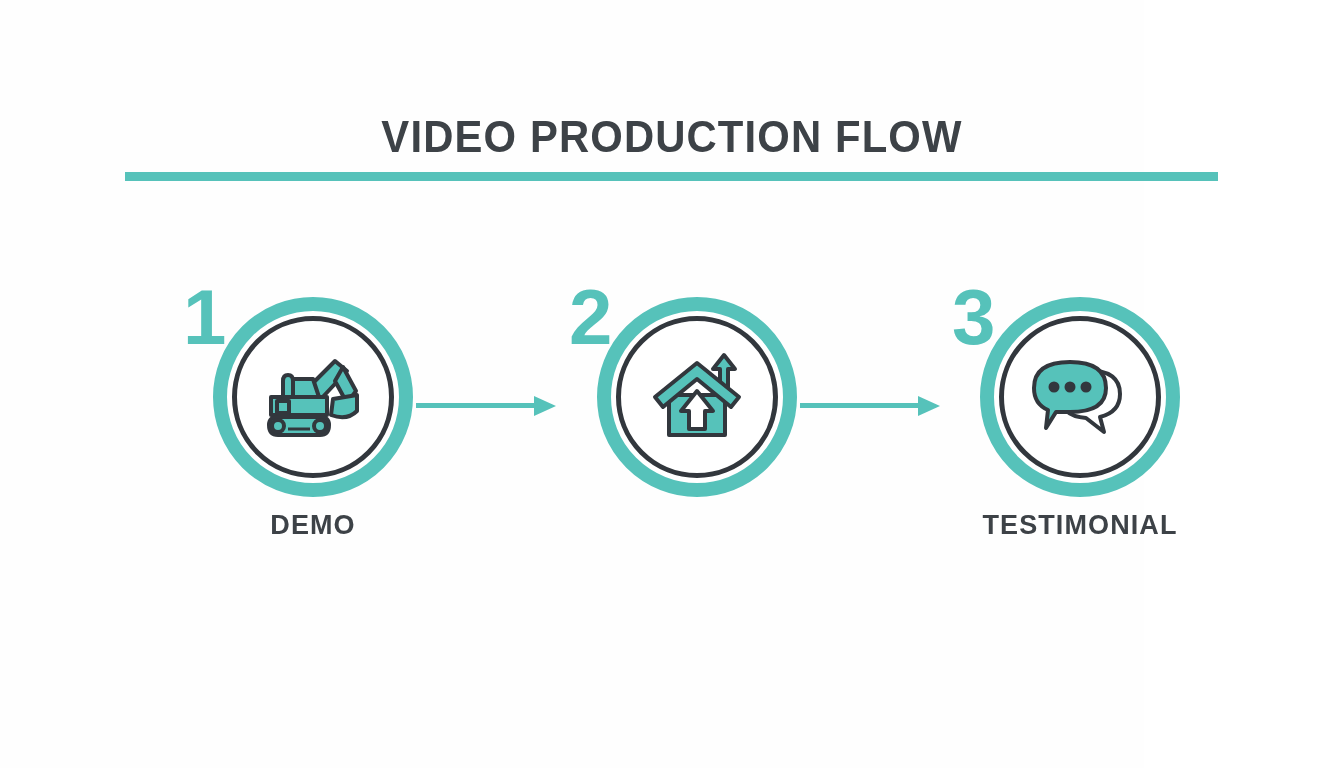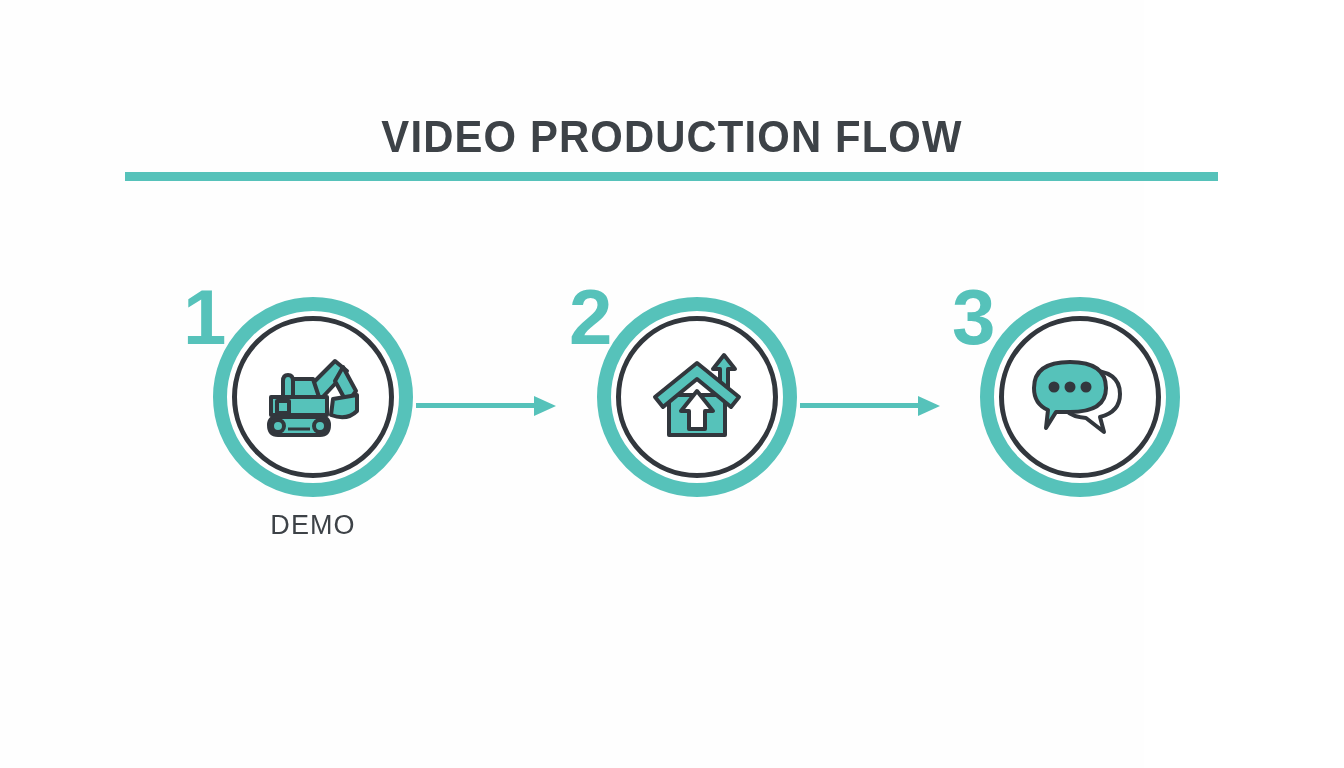--- a/index.html
+++ b/index.html
@@ -127,21 +127,21 @@
   .step-3 .step-number { left: 2px; }
 
   .step-label {
     position: absolute;
     top: 218px;
     left: 0;
     width: 260px;
     text-align: center;
     font-family: "Liberation Sans", sans-serif;
     font-size: 27px;
-    font-weight: normal;
+    font-weight: bold;
     letter-spacing: 1.1px;
     color: #3d4247;
     white-space: nowrap;
   }
 
   
   .connector {
     position: absolute;
     top: 396px;
     height: 20px;
@@ -259,20 +259,21 @@
             </g>
             <g fill="#32373d">
               <circle cx="24" cy="33" r="5.5"></circle>
               <circle cx="40" cy="33" r="5.5"></circle>
               <circle cx="56" cy="33" r="5.5"></circle>
             </g>
           </svg>
         </div>
       </div>
       <div class="step-number">3</div>
+      <div class="step-label">TESTIMONIAL</div>
     </div>
   </div>
 
   <div class="connector connector-1">
     <div class="conn-line"></div>
     <div class="conn-head"></div>
   </div>
   <div class="connector connector-2">
     <div class="conn-line"></div>
     <div class="conn-head"></div>

